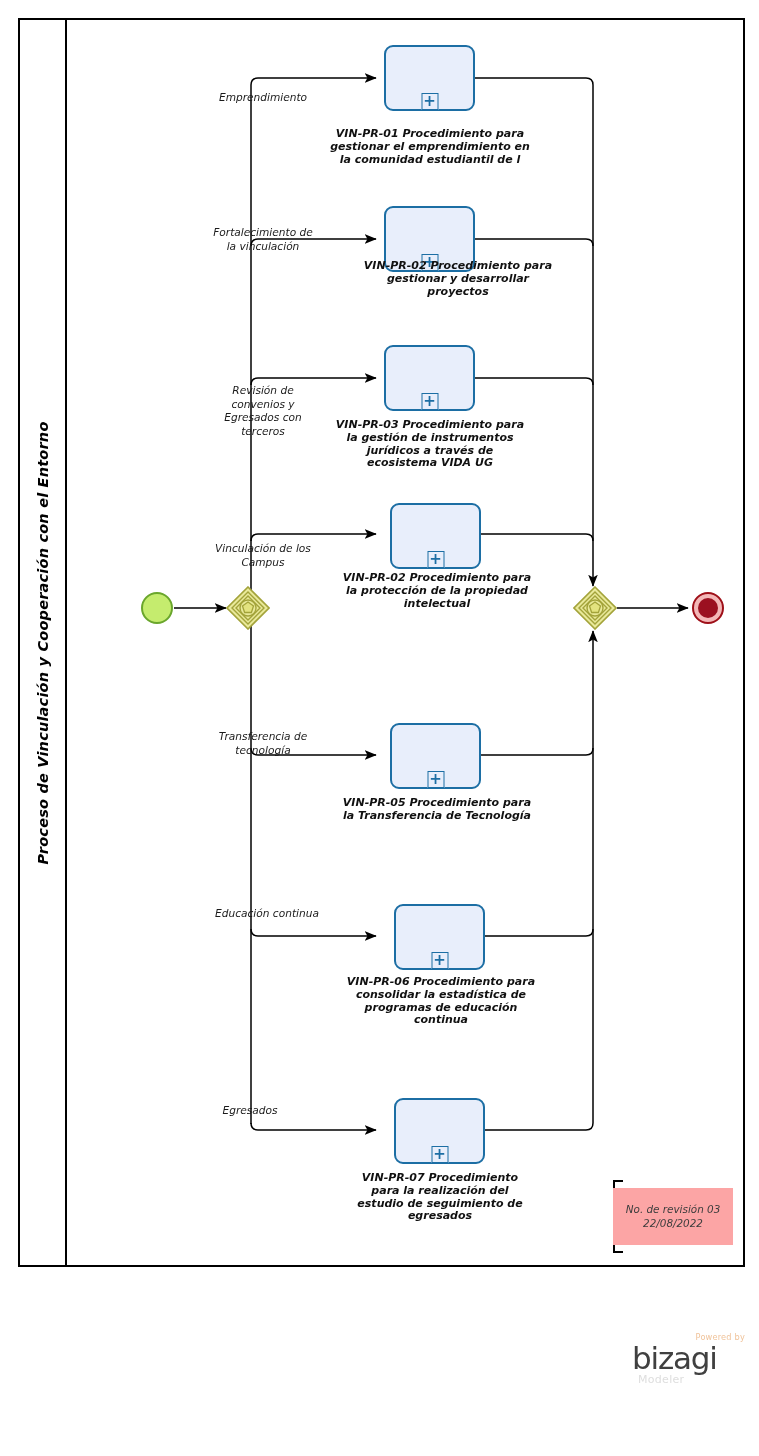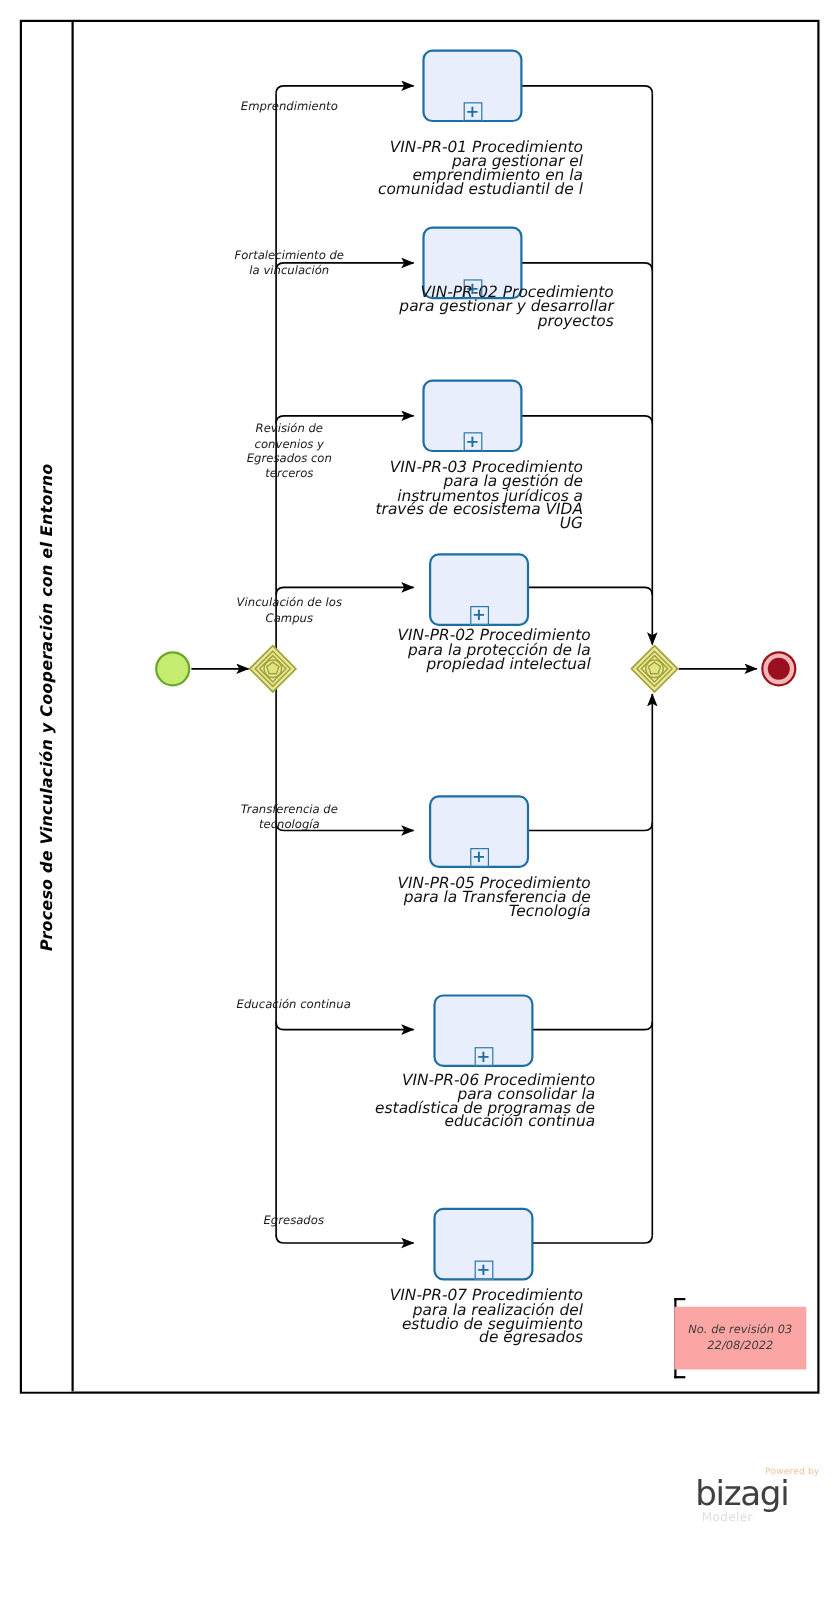--- a/index.html
+++ b/index.html
@@ -76,24 +76,24 @@
     display: block;
     color: #1c6ea4;
     font-family: "DejaVu Sans", sans-serif;
     font-size: 15px;
     font-weight: bold;
     line-height: 9px;
     margin-top: -1px;
   }
   .task-label {
     position: absolute;
-    text-align: right;
-    font-family: "DejaVu Sans", sans-serif;
-    font-size: 14px;
-    font-weight: normal;
+    text-align: center;
+    font-family: "DejaVu Sans", sans-serif;
+    font-size: 11px;
+    font-weight: bold;
     font-style: italic;
     color: #111;
     line-height: 12.8px;
     width: 200px;
   }
 
   
   .flow-label {
     position: absolute;
     font-family: "DejaVu Sans", sans-serif;
@@ -314,21 +314,21 @@
 <div class="task-label" style="left:337px; top:797px;">VIN-PR-05 Procedimiento para la Transferencia de Tecnología</div>
 
 <div class="flow-label" style="left:212px; top:907px;">Educación continua</div>
 <div class="task" style="left:394px; top:904px;">
   <div class="task-marker">
       <span>+</span>
     </div>
 </div>
 <div class="task-label" style="left:341px; top:976px;">VIN-PR-06 Procedimiento para consolidar la estadística de programas de educación continua</div>
 
-<div class="flow-label" style="left:212px; top:1104px;">Egresados</div>
+<div class="flow-label" style="left:195px; top:1104px;">Egresados</div>
 <div class="task" style="left:394px; top:1098px;">
   <div class="task-marker">
       <span>+</span>
     </div>
 </div>
 <div class="task-label" style="left:350px; top:1172px; width:180px;">VIN-PR-07 Procedimiento para la realización del estudio de seguimiento de egresados</div>
 
 <div id="annotation-bracket"></div>
 <div id="annotation">
   <div id="annotation-text">No. de revisión 03

